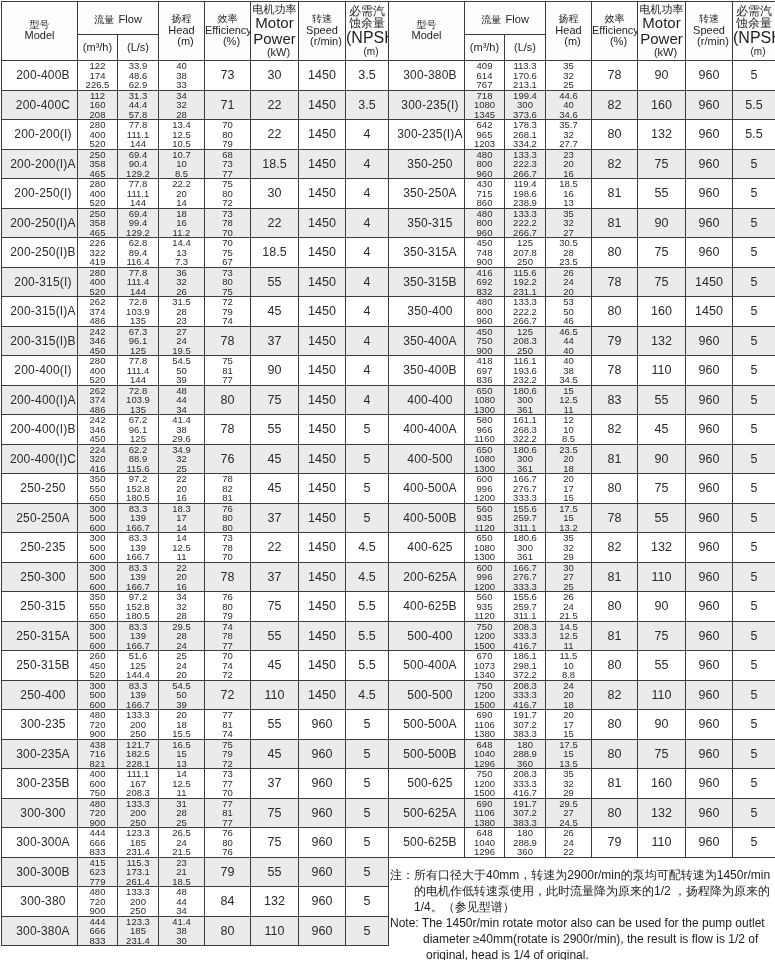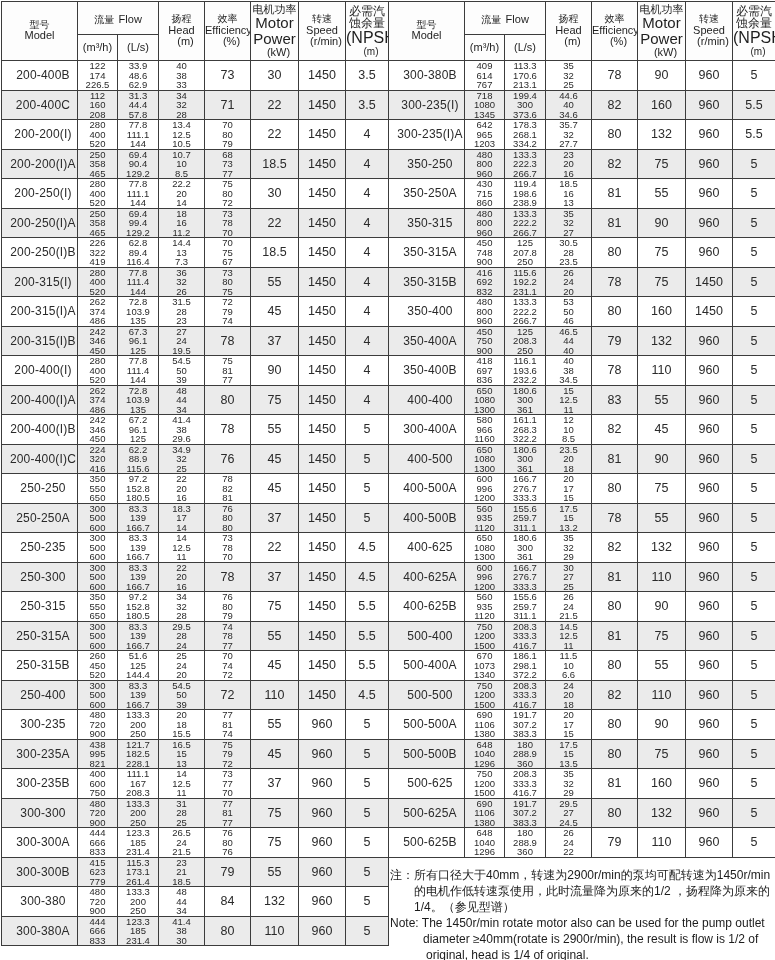--- a/index.html
+++ b/index.html
@@ -692,21 +692,21 @@
               <div class="stk">74</div>
             </td>
             <td class="single">55</td>
             <td class="single">960</td>
             <td class="single">5</td>
           </tr>
           <tr class="alt">
             <td class="model">300-235A</td>
             <td>
               <div class="stk">438</div>
-              <div class="stk">995</div>
+              <div class="stk">716</div>
               <div class="stk">821</div>
             </td>
             <td>
               <div class="stk">121.7</div>
               <div class="stk">182.5</div>
               <div class="stk">228.1</div>
             </td>
             <td>
               <div class="stk">16.5</div>
               <div class="stk">15</div>
@@ -1212,21 +1212,21 @@
               <div class="stk">11</div>
             </td>
             <td class="single">
               <div class="">83</div>
             </td>
             <td class="single">55</td>
             <td class="single">960</td>
             <td class="single">5</td>
           </tr>
           <tr>
-            <td class="model">300-400A</td>
+            <td class="model">400-400A</td>
             <td>
               <div class="stk">580</div>
               <div class="stk">966</div>
               <div class="stk">1160</div>
             </td>
             <td>
               <div class="stk">161.1</div>
               <div class="stk">268.3</div>
               <div class="stk">322.2</div>
             </td>
@@ -1332,21 +1332,21 @@
               <div class="stk">29</div>
             </td>
             <td class="single">
               <div class="">82</div>
             </td>
             <td class="single">132</td>
             <td class="single">960</td>
             <td class="single">5</td>
           </tr>
           <tr class="alt">
-            <td class="model">400-625A</td>
+            <td class="model">200-625A</td>
             <td>
               <div class="stk">600</div>
               <div class="stk">996</div>
               <div class="stk">1200</div>
             </td>
             <td>
               <div class="stk">166.7</div>
               <div class="stk">276.7</div>
               <div class="stk">333.3</div>
             </td>
@@ -1418,21 +1418,21 @@
               <div class="stk">1340</div>
             </td>
             <td>
               <div class="stk">186.1</div>
               <div class="stk">298.1</div>
               <div class="stk">372.2</div>
             </td>
             <td>
               <div class="stk">11.5</div>
               <div class="stk">10</div>
-              <div class="stk">6.6</div>
+              <div class="stk">8.8</div>
             </td>
             <td class="single">
               <div class="">80</div>
             </td>
             <td class="single">55</td>
             <td class="single">960</td>
             <td class="single">5</td>
           </tr>
           <tr class="alt">
             <td class="model">500-500</td>

